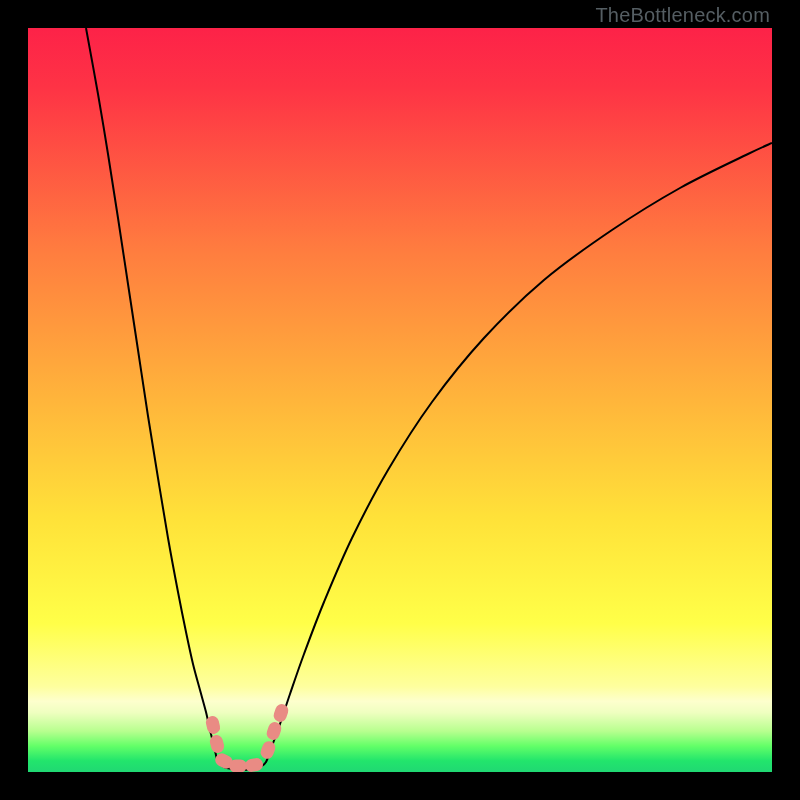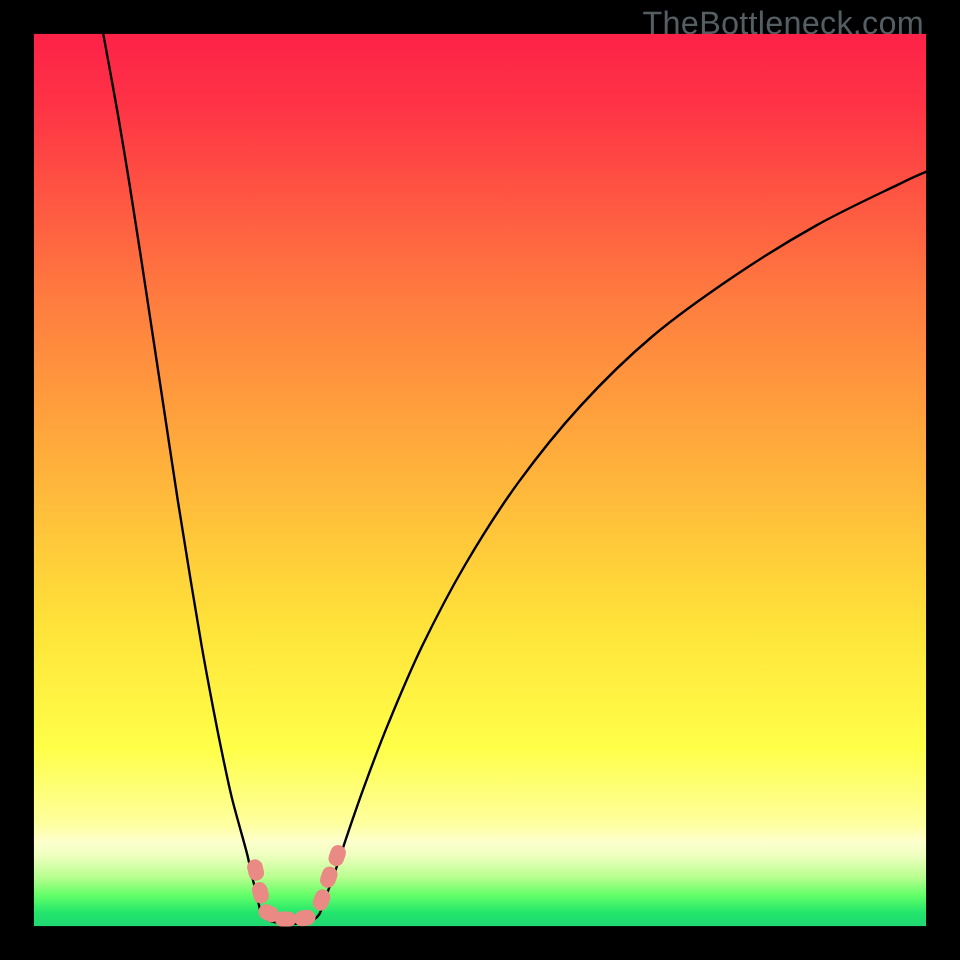--- a/index.html
+++ b/index.html
@@ -21,21 +21,21 @@
   }
   .gradient {
     position: absolute;
     left: 0; top: 0; right: 0; bottom: 0;
   }
   .watermark {
     position: absolute;
     top: 4px;
     right: 30px;
     color: #555e63;
-    font-size: 27px;
+    font-size: 20px;
     font-weight: 500;
     letter-spacing: 0.2px;
     font-family: Arial, Helvetica, sans-serif;
   }
   svg.plot {
     position: absolute;
     left: 0; top: 0;
     width: 744px;
     height: 744px;
     overflow: visible;

